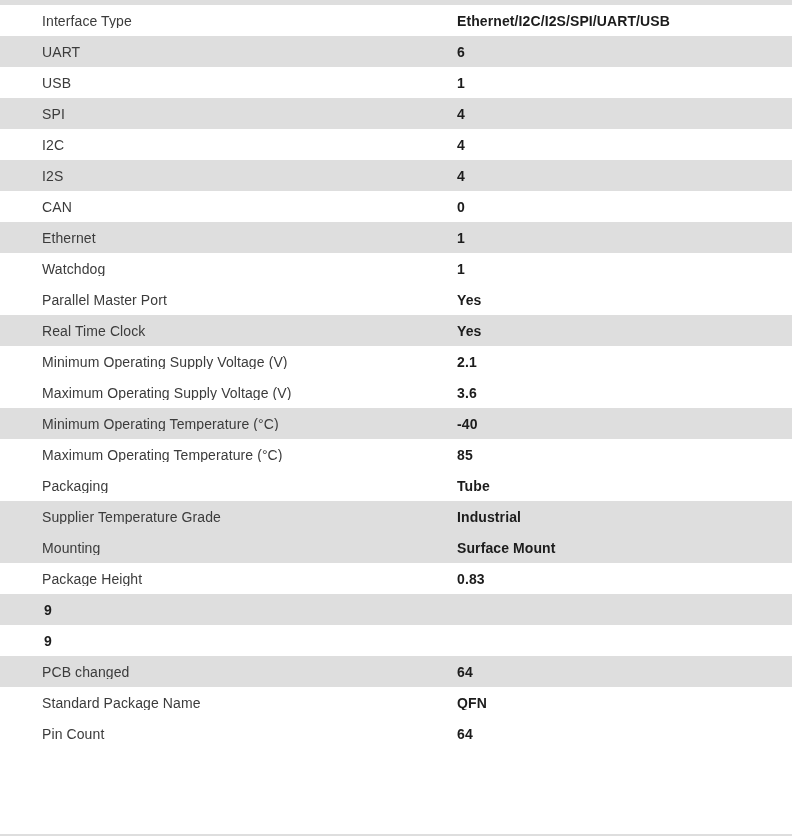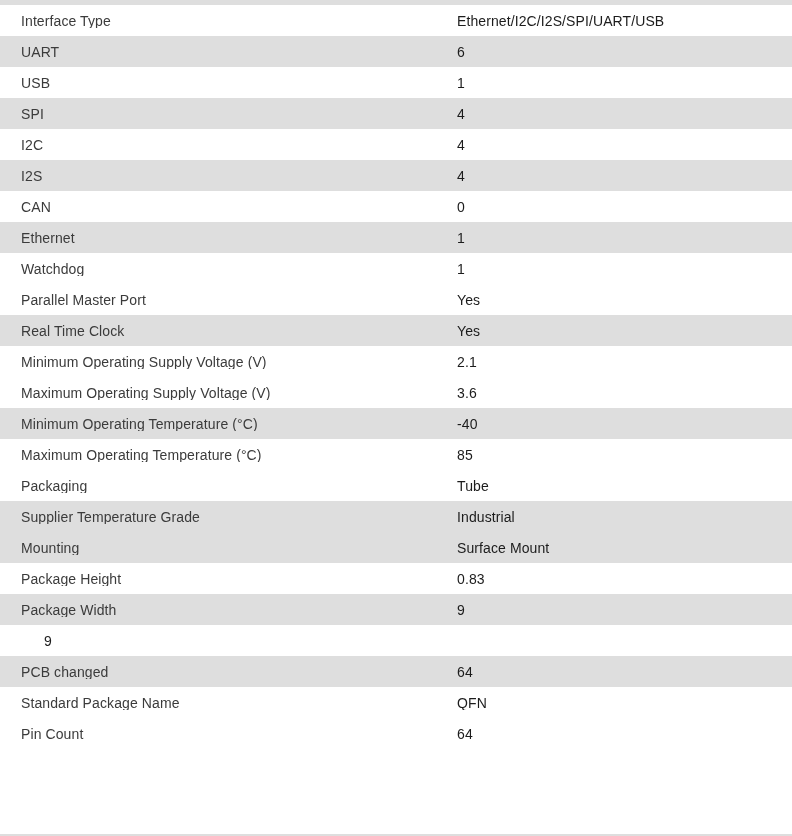--- a/index.html
+++ b/index.html
@@ -31,31 +31,31 @@
     background: var(--row-bg, #ffffff);
     font-size: 14px;
     line-height: 1;
   }
   .row.alt {
     background: var(--alt-bg, #dedede);
   }
   .cell-label {
     box-sizing: border-box;
     width: 413px;
-    padding-left: 21px;
+    padding-left: 42px;
     color: var(--label-color, #3b3b3b);
     font-weight: 400;
     letter-spacing: 0.1px;
     white-space: nowrap;
     overflow: hidden;
   }
   .cell-value {
     flex: 1;
     color: var(--value-color, #1c1c1c);
-    font-weight: 400;
+    font-weight: 700;
     letter-spacing: 0.1px;
     white-space: nowrap;
     overflow: hidden;
     padding-left: 44px;
   }
   .partial-row-bottom {
     position: absolute;
     left: 0;
     bottom: 0;
     width: 100%;
@@ -139,21 +139,20 @@
       </div>
       <div class="row alt">
         <div class="cell-label">Mounting</div>
         <div class="cell-value">Surface Mount</div>
       </div>
       <div class="row">
         <div class="cell-label">Package Height</div>
         <div class="cell-value">0.83</div>
       </div>
       <div class="row alt">
-        <div class="cell-label">Package Width</div>
         <div class="cell-value">9</div>
       </div>
       <div class="row">
         <div class="cell-value">9</div>
       </div>
       <div class="row alt">
         <div class="cell-label">PCB changed</div>
         <div class="cell-value">64</div>
       </div>
       <div class="row">

